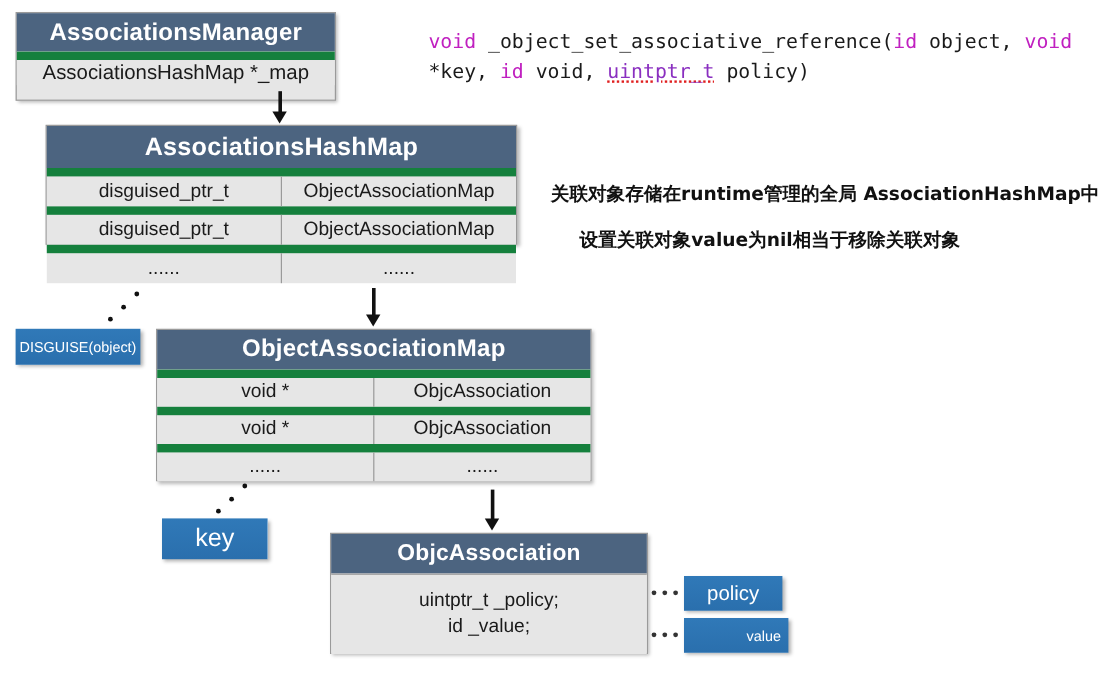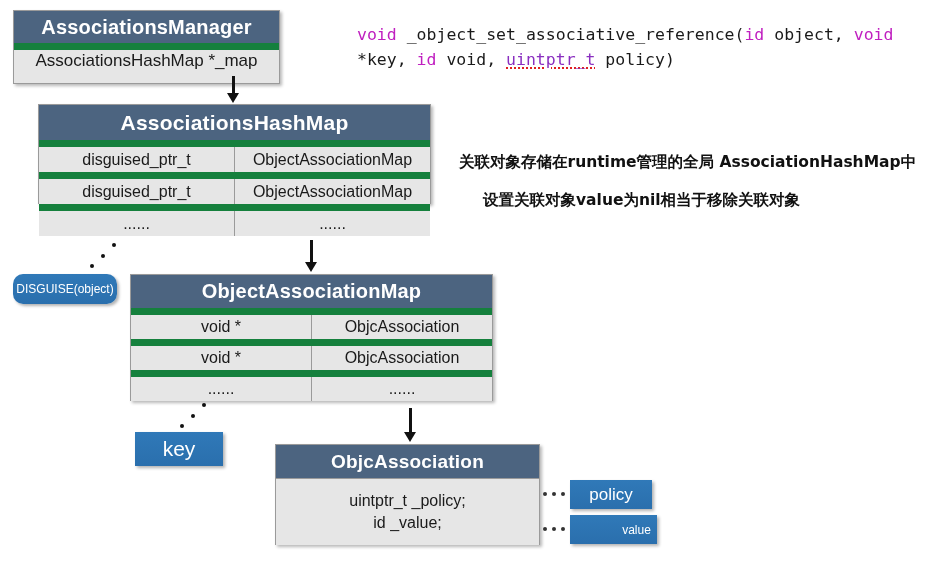--- a/index.html
+++ b/index.html
@@ -94,21 +94,21 @@
     background: #2c74b3;
     background: linear-gradient(180deg, #3079b8 0%, #2a6fad 100%);
     color: #ffffff;
     display: flex;
     align-items: center;
     justify-content: center;
     box-shadow: 2px 2px 3px rgba(0,0,0,0.30);
     box-sizing: border-box;
     white-space: nowrap;
   }
-  #badge-disguise { left: 13px; top: 274px; width: 104px; height: 30px; font-size: 12px; border-radius: 10px; }
+  #badge-disguise { left: 13px; top: 274px; width: 104px; height: 30px; font-size: 12px; }
   #badge-key      { left: 135px; top: 432px; width: 88px;  height: 34px; font-size: 21px; }
   #badge-policy   { left: 570px; top: 480px; width: 82px;  height: 29px; font-size: 17px; }
   #badge-value    { left: 570px; top: 515px; width: 87px;  height: 29px; font-size: 12px; padding-left: 46px; }
 
   
   #code-block {
     position: absolute;
     left: 345px; top: 22px;
     width: 570px;
     font-family: "DejaVu Sans Mono", "Liberation Mono", monospace;

